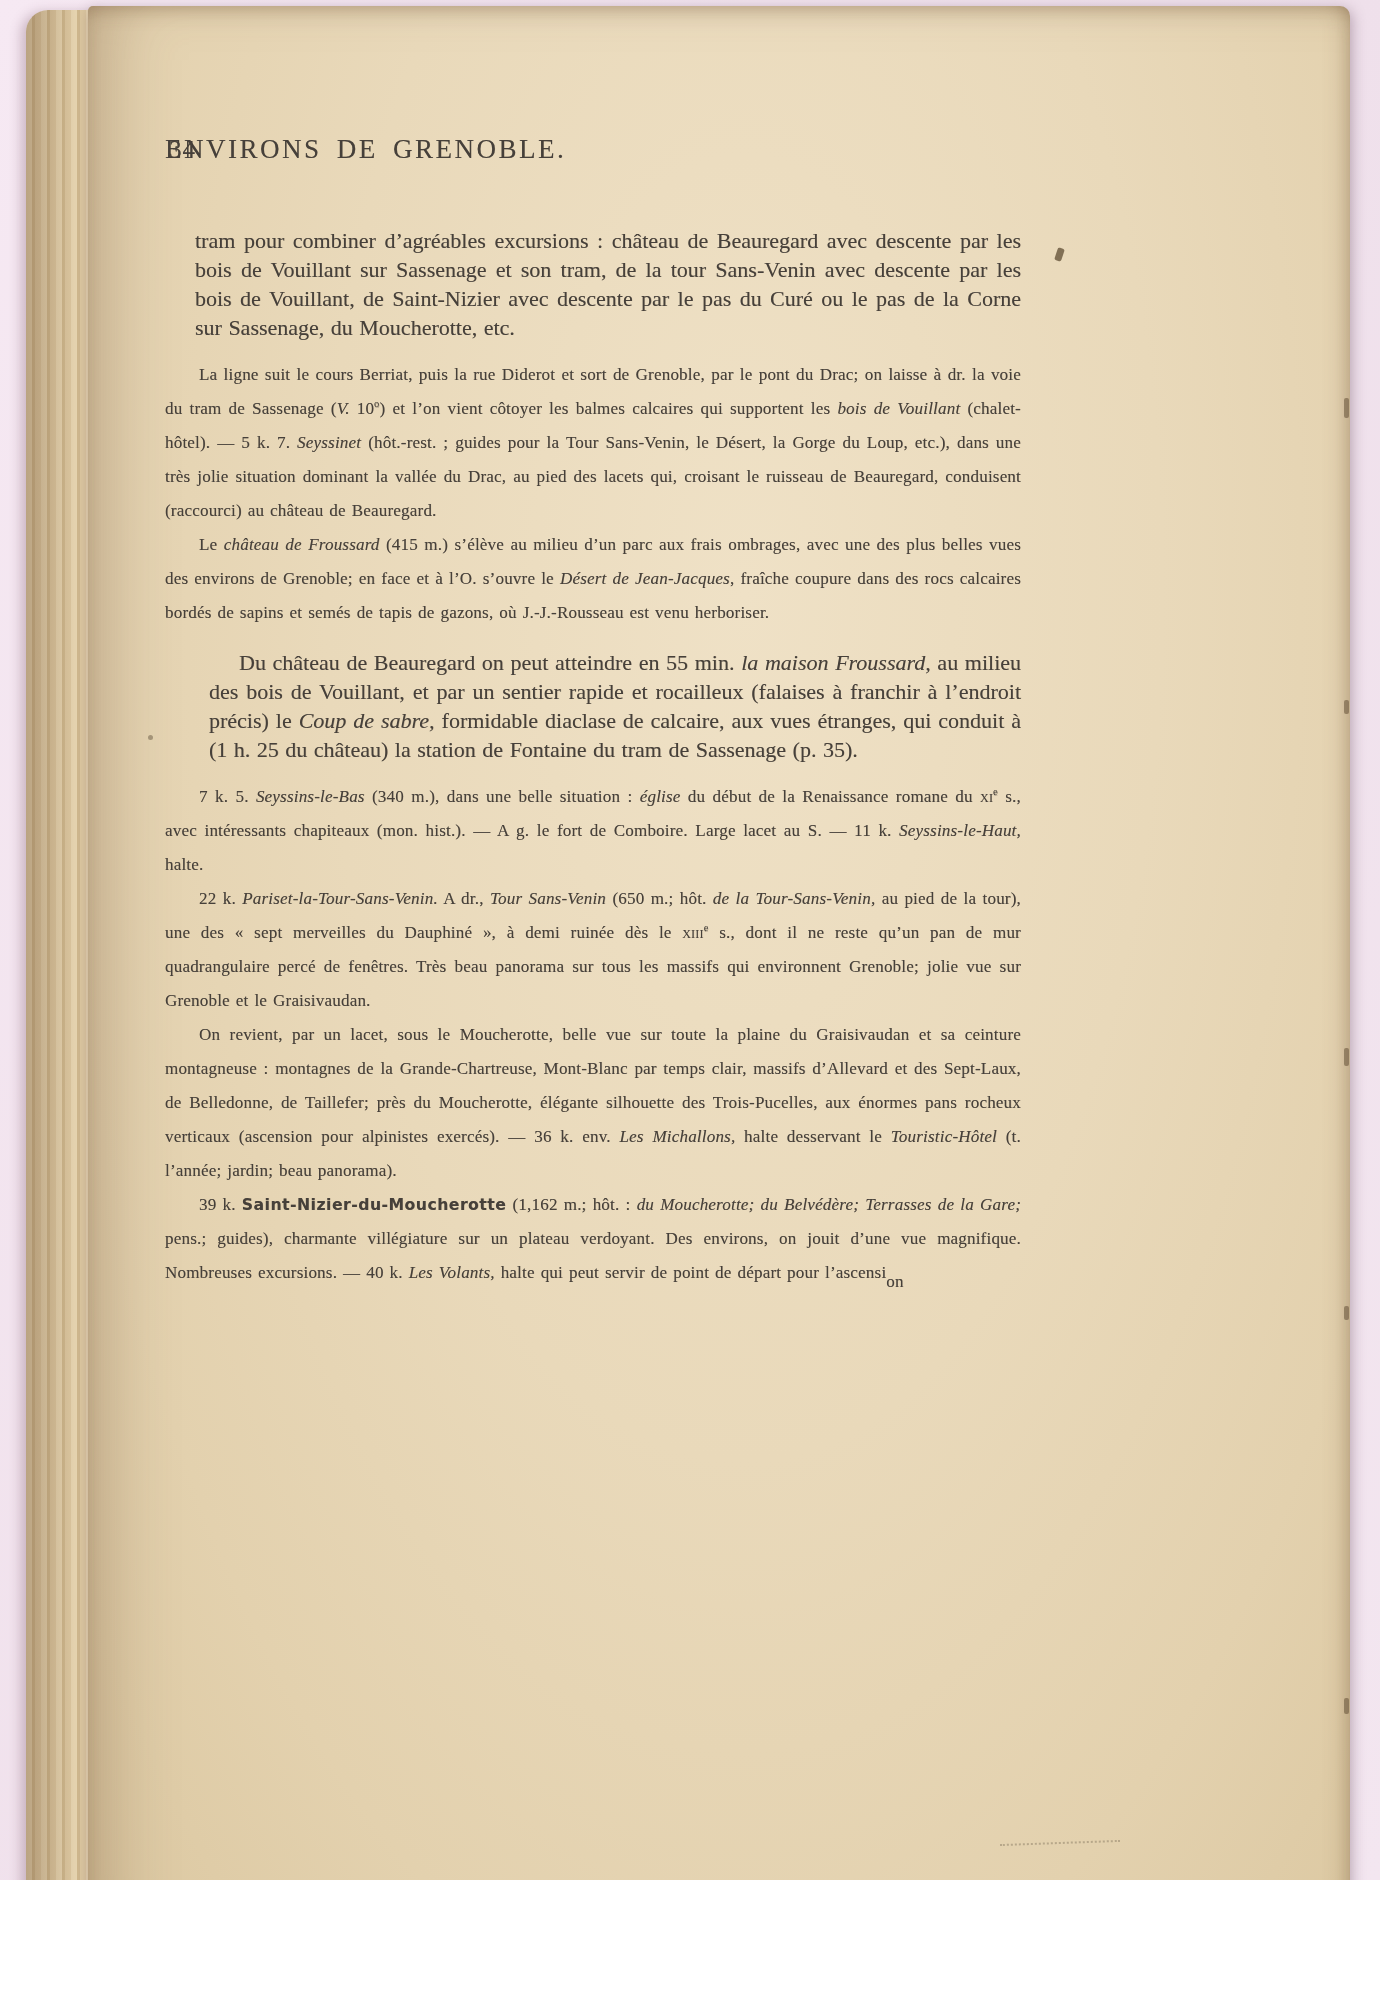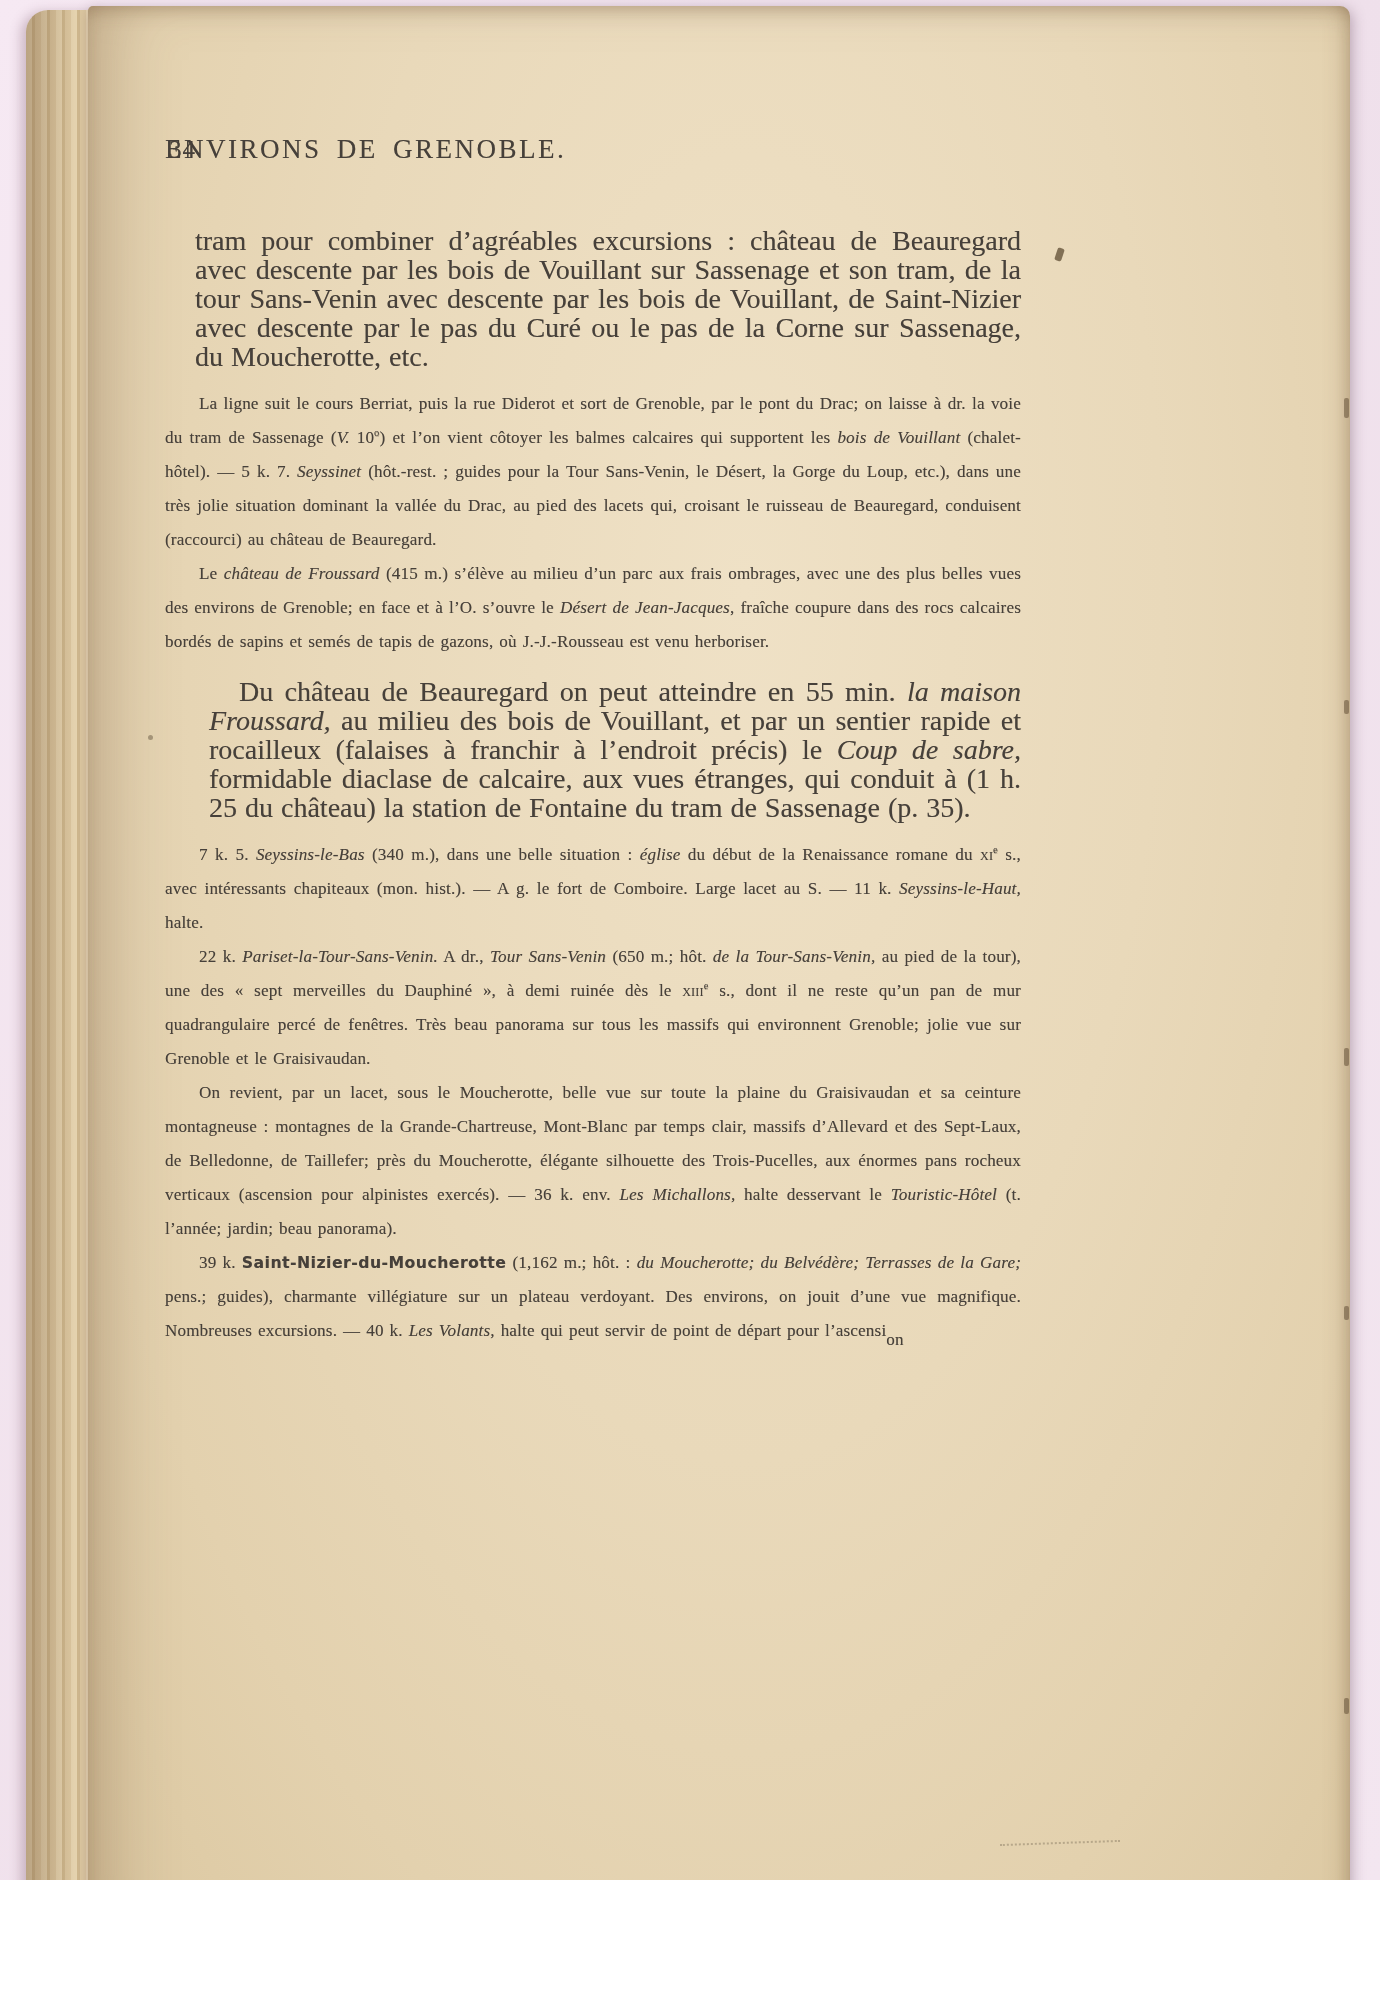--- a/index.html
+++ b/index.html
@@ -41,21 +41,21 @@
   .content {
     position:absolute; left:165px; top:134px; width:856px;
     color:#46403a;
     text-shadow: 0.3px 0.3px 0.6px rgba(60,50,40,.35);
   }
   .header { position:relative; height:36px; margin-bottom:56px; }
   .pagenum { position:absolute; left:4px; top:2px; font-size:25px; letter-spacing:1px; }
   .running-title { text-align:left; font-size:27px; letter-spacing:2.5px; word-spacing:6px; }
   .content p { margin:0; text-align:justify; }
   .content p.main { font-size:17px; line-height:34px; word-spacing:1.5px; letter-spacing:0.2px; }
-  .content p.small { font-size:28px; line-height:29px; margin-left:30px; margin-top:18px; margin-bottom:16px; word-spacing:1px;font-family:Liberation Serif, serif; }
+  .content p.small { font-size:22px; line-height:29px; margin-left:30px; margin-top:18px; margin-bottom:16px; word-spacing:1px;font-family:Liberation Serif, serif; }
   .content p.indent { text-indent:34px; }
   .content p.small.indent { text-indent:30px;margin-left:44px; }
   .i { font-style:italic; }
   .b { font-weight:700; font-family:"DejaVu Sans", sans-serif; font-size:0.92em; letter-spacing:0.5px; }
   .sc { font-variant:small-caps; }
   .sup { vertical-align:super; font-size:0.62em; line-height:0; }
   .drop { position:relative; top:0.52em; }
   
   .speck-right { position:absolute; left:1056px; top:248px; width:7px; height:13px;
     background:#5d4c33; opacity:.75; transform:rotate(18deg); border-radius:2px; }

